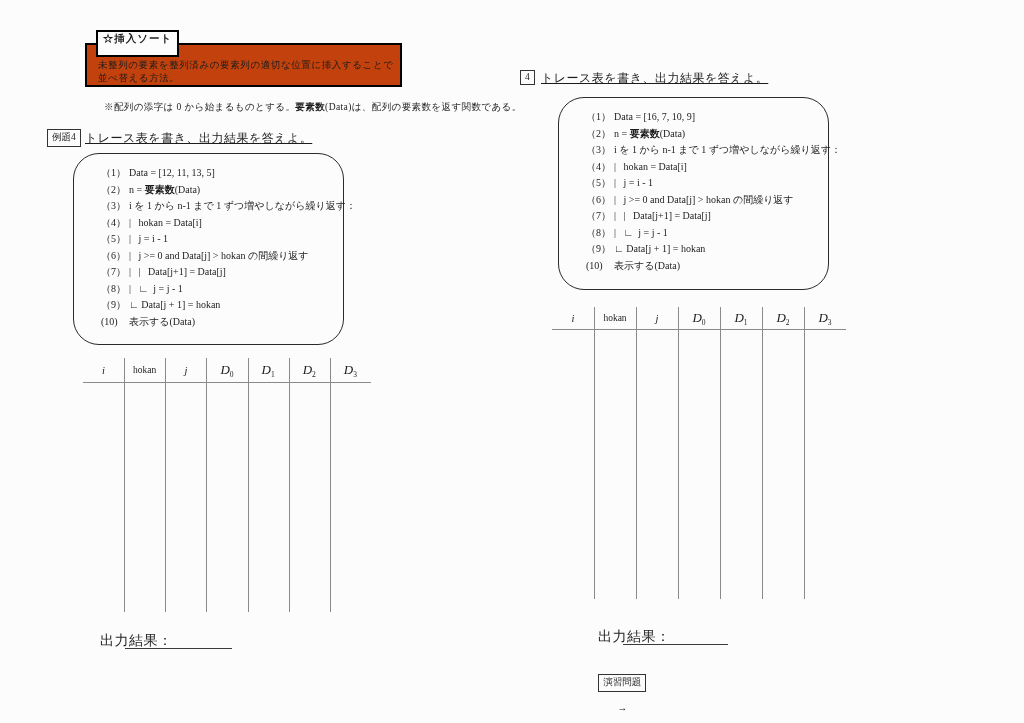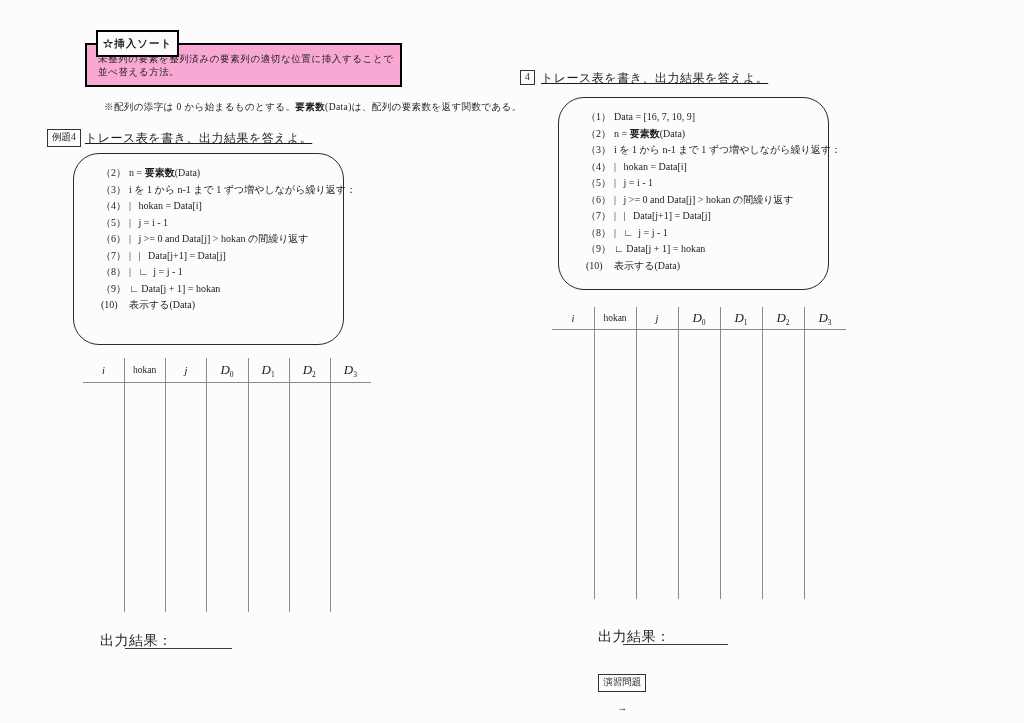--- a/index.html
+++ b/index.html
@@ -6,28 +6,28 @@
   body{
     width:1024px;height:723px;position:relative;background:#fcfcfc;
     font-family:"Liberation Serif","DejaVu Serif",serif;color:#1c1c1c;
     overflow:hidden;
   }
   .abs{position:absolute;}
 
   
   .desc-box{
     left:85px;top:43px;width:313px;height:40px;
-    border:2px solid #000;background:#f9a8d4;
-    display:flex;align-items:flex-start;
+    border:2px solid #000;background:#c2410c;
+    display:flex;align-items:flex-end;
   }
   .desc-text{font-size:9.5px;letter-spacing:.6px;padding:8px 0 0 11px;}
   .title-box{
     left:96px;top:30px;width:79px;height:23px;
     border:2px solid #000;background:#fcfcfc;
-    display:flex;align-items:center;justify-content:center;
+    display:flex;justify-content:center;
     font-size:10.5px;font-weight:bold;letter-spacing:1px;z-index:2;
   }
   .note-line{left:104px;top:101px;font-size:9.5px;letter-spacing:.4px;}
 
   
   .label-box{
     border:1px solid #333;background:#fcfcfc;font-size:9.5px;
     padding:1px 4px 2px 4px;display:inline-block;
   }
   .instruction{font-size:12px;letter-spacing:.5px;text-decoration:underline;}
@@ -69,20 +69,21 @@
 <div class="abs note-line">
   <span>※配列の添字は 0 から始まるものとする。</span><span class="b">要素数</span><span>(Data)は、配列の要素数を返す関数である。</span>
 </div>
 
 <div class="abs" style="left:47px;top:126px;">
   <span class="label-box">例題4</span>
 </div>
 <div class="abs instruction" style="left:85px;top:130px;">トレース表を書き、出力結果を答えよ。</div>
 
 <div class="abs code-box" style="left:73px;top:153px;width:271px;height:192px;">
+    <div class="code-line"><span class="code-num">（1）</span><span>Data = [12, 11, 13, 5]</span></div>
     <div class="code-line"><span class="code-num">（2）</span><span>n = </span><span class="b">要素数</span><span>(Data)</span></div>
     <div class="code-line"><span class="code-num">（3）</span><span>i を 1 から n-1 まで 1 ずつ増やしながら繰り返す：</span></div>
     <div class="code-line"><span class="code-num">（4）</span><span>|   hokan = Data[i]</span></div>
     <div class="code-line"><span class="code-num">（5）</span><span>|   j = i - 1</span></div>
     <div class="code-line"><span class="code-num">（6）</span><span>|   j &gt;= 0 and Data[j] &gt; hokan の間繰り返す</span></div>
     <div class="code-line"><span class="code-num">（7）</span><span>|   |   Data[j+1] = Data[j]</span></div>
     <div class="code-line"><span class="code-num">（8）</span><span>|   ∟  j = j - 1</span></div>
     <div class="code-line"><span class="code-num">（9）</span><span>∟ Data[j + 1] = hokan</span></div>
     <div class="code-line"><span class="code-num">(10)</span><span>表示する(Data)</span></div>
   </div>

